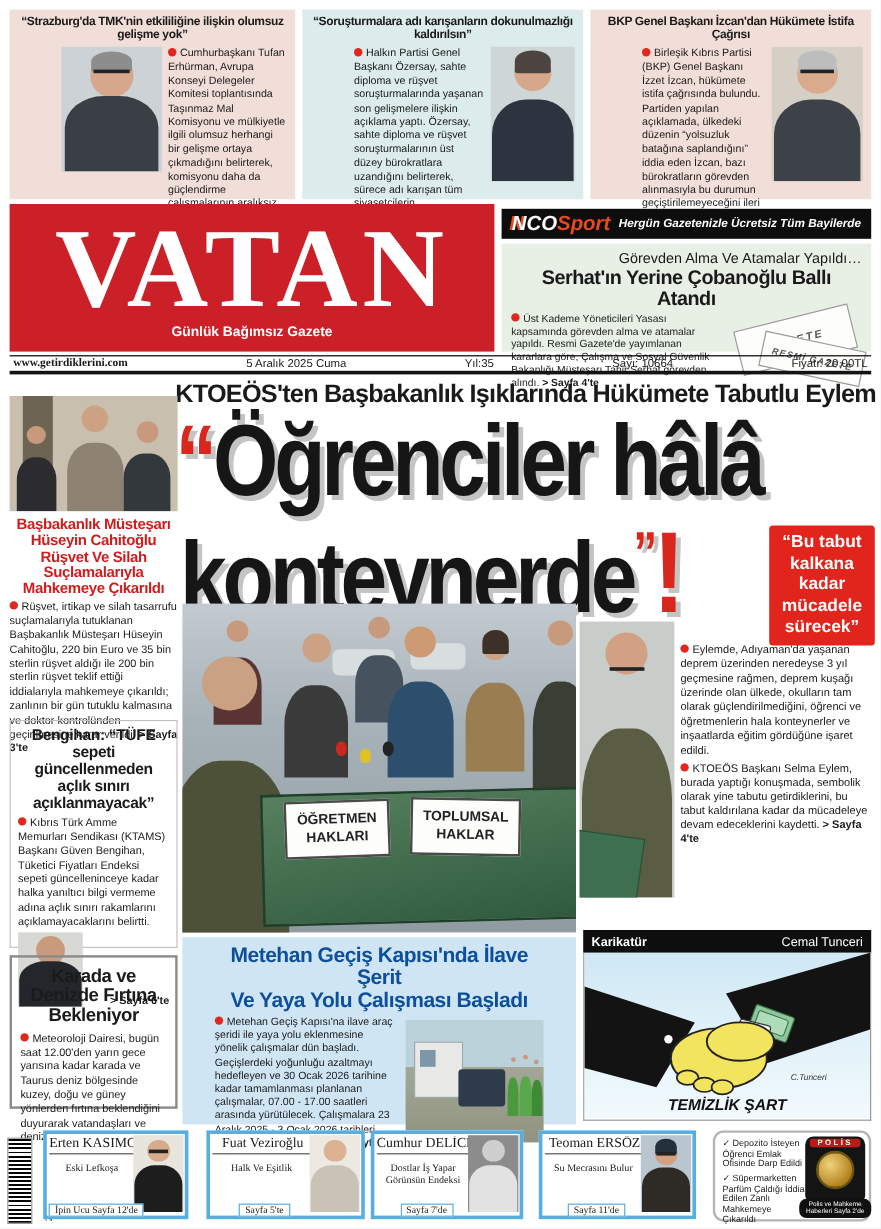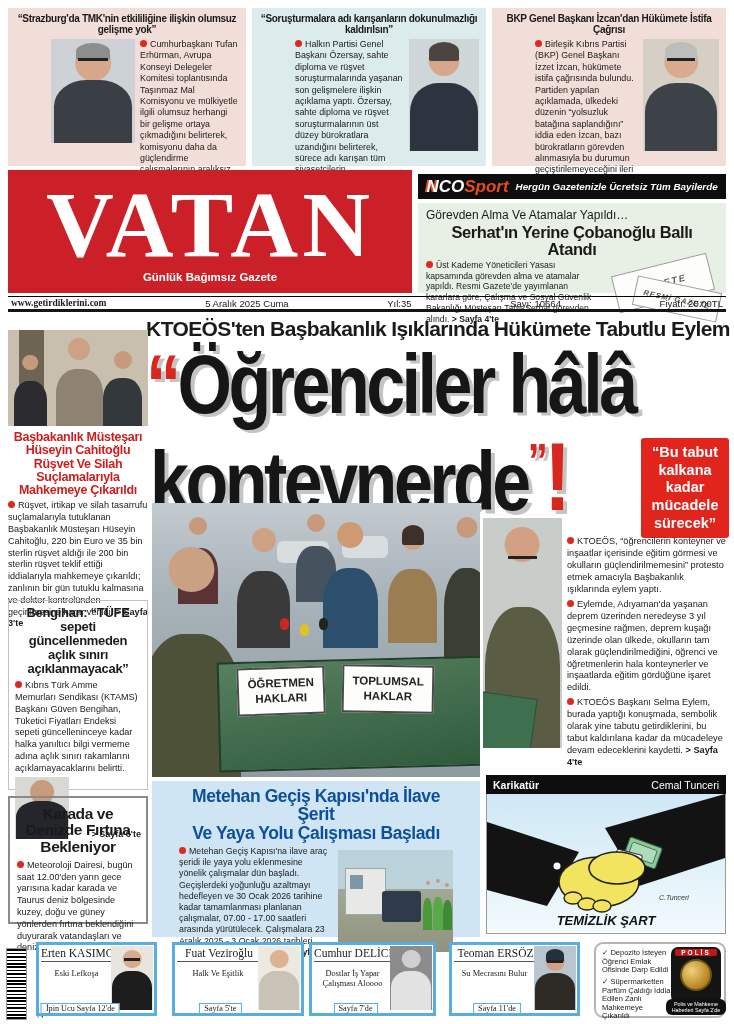--- a/index.html
+++ b/index.html
@@ -33,21 +33,21 @@
   .mast-tag{font-size:11.5px;font-weight:bold;margin-top:2px;}
   #ncobar{left:418px;top:174px;width:308px;height:25px;background:#0d0d0d;color:#fff;
         display:flex;align-items:center;justify-content:center;gap:7px;}
   .nco-logo{font-size:17px;font-weight:bold;font-style:italic;}
   .nco-n{color:#fff;text-shadow:-2px 0 0 #e8491d;}
   .nco-co{color:#fff;}
   .nco-sport{color:#e8491d;}
   .nco-tag{font-size:9.8px;font-weight:bold;font-style:italic;}
   
   #serhat{left:418px;top:203px;width:308px;height:90px;background:#e8efe5;padding:5px 8px;box-sizing:border-box;}
-  .ser-kick{font-size:12px;text-align:left;}
+  .ser-kick{font-size:12px;text-align:right;}
   .ser-head{font-size:16.5px;font-weight:bold;text-align:center;letter-spacing:-0.4px;line-height:1;margin:2px 0 3px;}
   .ser-row{display:flex;gap:4px;}
   .ser-body{font-size:8.6px;line-height:1.25;flex:1;}
   .gaz{width:110px;height:54px;position:relative;flex:none;}
   .gaz-card{position:absolute;background:#fdfdfb;border:1px solid #9a9a9a;display:flex;align-items:center;
         justify-content:center;font-weight:bold;font-style:italic;color:#555;}
   
   #infobar{left:8px;top:296px;width:718px;height:16px;border-top:1.5px solid #000;border-bottom:3.5px solid #141414;
         display:flex;align-items:center;justify-content:space-between;font-size:9.5px;padding:0 3px;box-sizing:border-box;}
   .site{font-family:"Liberation Serif",serif;font-weight:bold;}
@@ -255,21 +255,20 @@
   </div>
 
   <div class="abs" id="portrait">
     <div class="fig" style="left:2%;top:4%;width:96%;height:96%;--coat:#5a5d44;--skin:#d2a082;">
       <div class="glasses"></div>
     </div>
     <div class="green-corner"></div>
   </div>
 
   <div class="abs" id="leadcol">
-    <p class="lead-p"><span class="dot"></span><span>KTOEÖS, “öğrencilerin konteyner ve inşaatlar içerisinde eğitim görmesi ve okulların güçlendirilmemesini” protesto etmek amacıyla Başbakanlık ışıklarında eylem yaptı.</span></p>
     <p class="lead-p"><span class="dot"></span><span>Eylemde, Adıyaman'da yaşanan deprem üzerinden neredeyse 3 yıl geçmesine rağmen, deprem kuşağı üzerinde olan ülkede, okulların tam olarak güçlendirilmediğini, öğrenci ve öğretmenlerin hala konteynerler ve inşaatlarda eğitim gördüğüne işaret edildi.</span></p>
     <p class="lead-p"><span class="dot"></span><span>KTOEÖS Başkanı Selma Eylem, burada yaptığı konuşmada, sembolik olarak yine tabutu getirdiklerini, bu tabut kaldırılana kadar da mücadeleye devam edeceklerini kaydetti.</span> <span class="pref">&gt; Sayfa 4'te</span></p>
   </div>
 
   <div class="abs" id="metehan">
     <div class="met-head">
       <div>Metehan Geçiş Kapısı'nda İlave Şerit</div>
       <div>Ve Yaya Yolu Çalışması Başladı</div>
     </div>
     <div class="met-row">
@@ -339,21 +338,21 @@
     <div class="col-name">Fuat Veziroğlu</div>
     <div class="col-title">Halk Ve Eşitlik</div>
     <div class="col-photo" style="background:#ece8e2;">
       <div class="fig" style="left:2%;top:6%;width:96%;height:94%;--coat:#c9c2b6;--skin:#dcb293;"></div>
     </div>
     <div class="col-tag">Sayfa 5'te</div>
   </div>
 
   <div class="abs colbox" style="left:309px;width:127px;">
     <div class="col-name">Cumhur DELİCEIRMAK</div>
-    <div class="col-title">Dostlar İş Yapar Çalışması Aloooo</div>
+    <div class="col-title">Dostlar İş Yapar Görünsün Endeksi</div>
     <div class="col-photo" style="background:#8c8c8c;">
       <div class="fig" style="left:2%;top:6%;width:96%;height:94%;--coat:#e2e2e2;--skin:#cfcfcf;"></div>
     </div>
     <div class="col-tag">Sayfa 7'de</div>
   </div>
 
   <div class="abs colbox" style="left:449px;width:131px;">
     <div class="col-name">Teoman ERSÖZ</div>
     <div class="col-title">Su Mecrasını Bulur</div>
     <div class="col-photo" style="background:#b9c6cf;">

